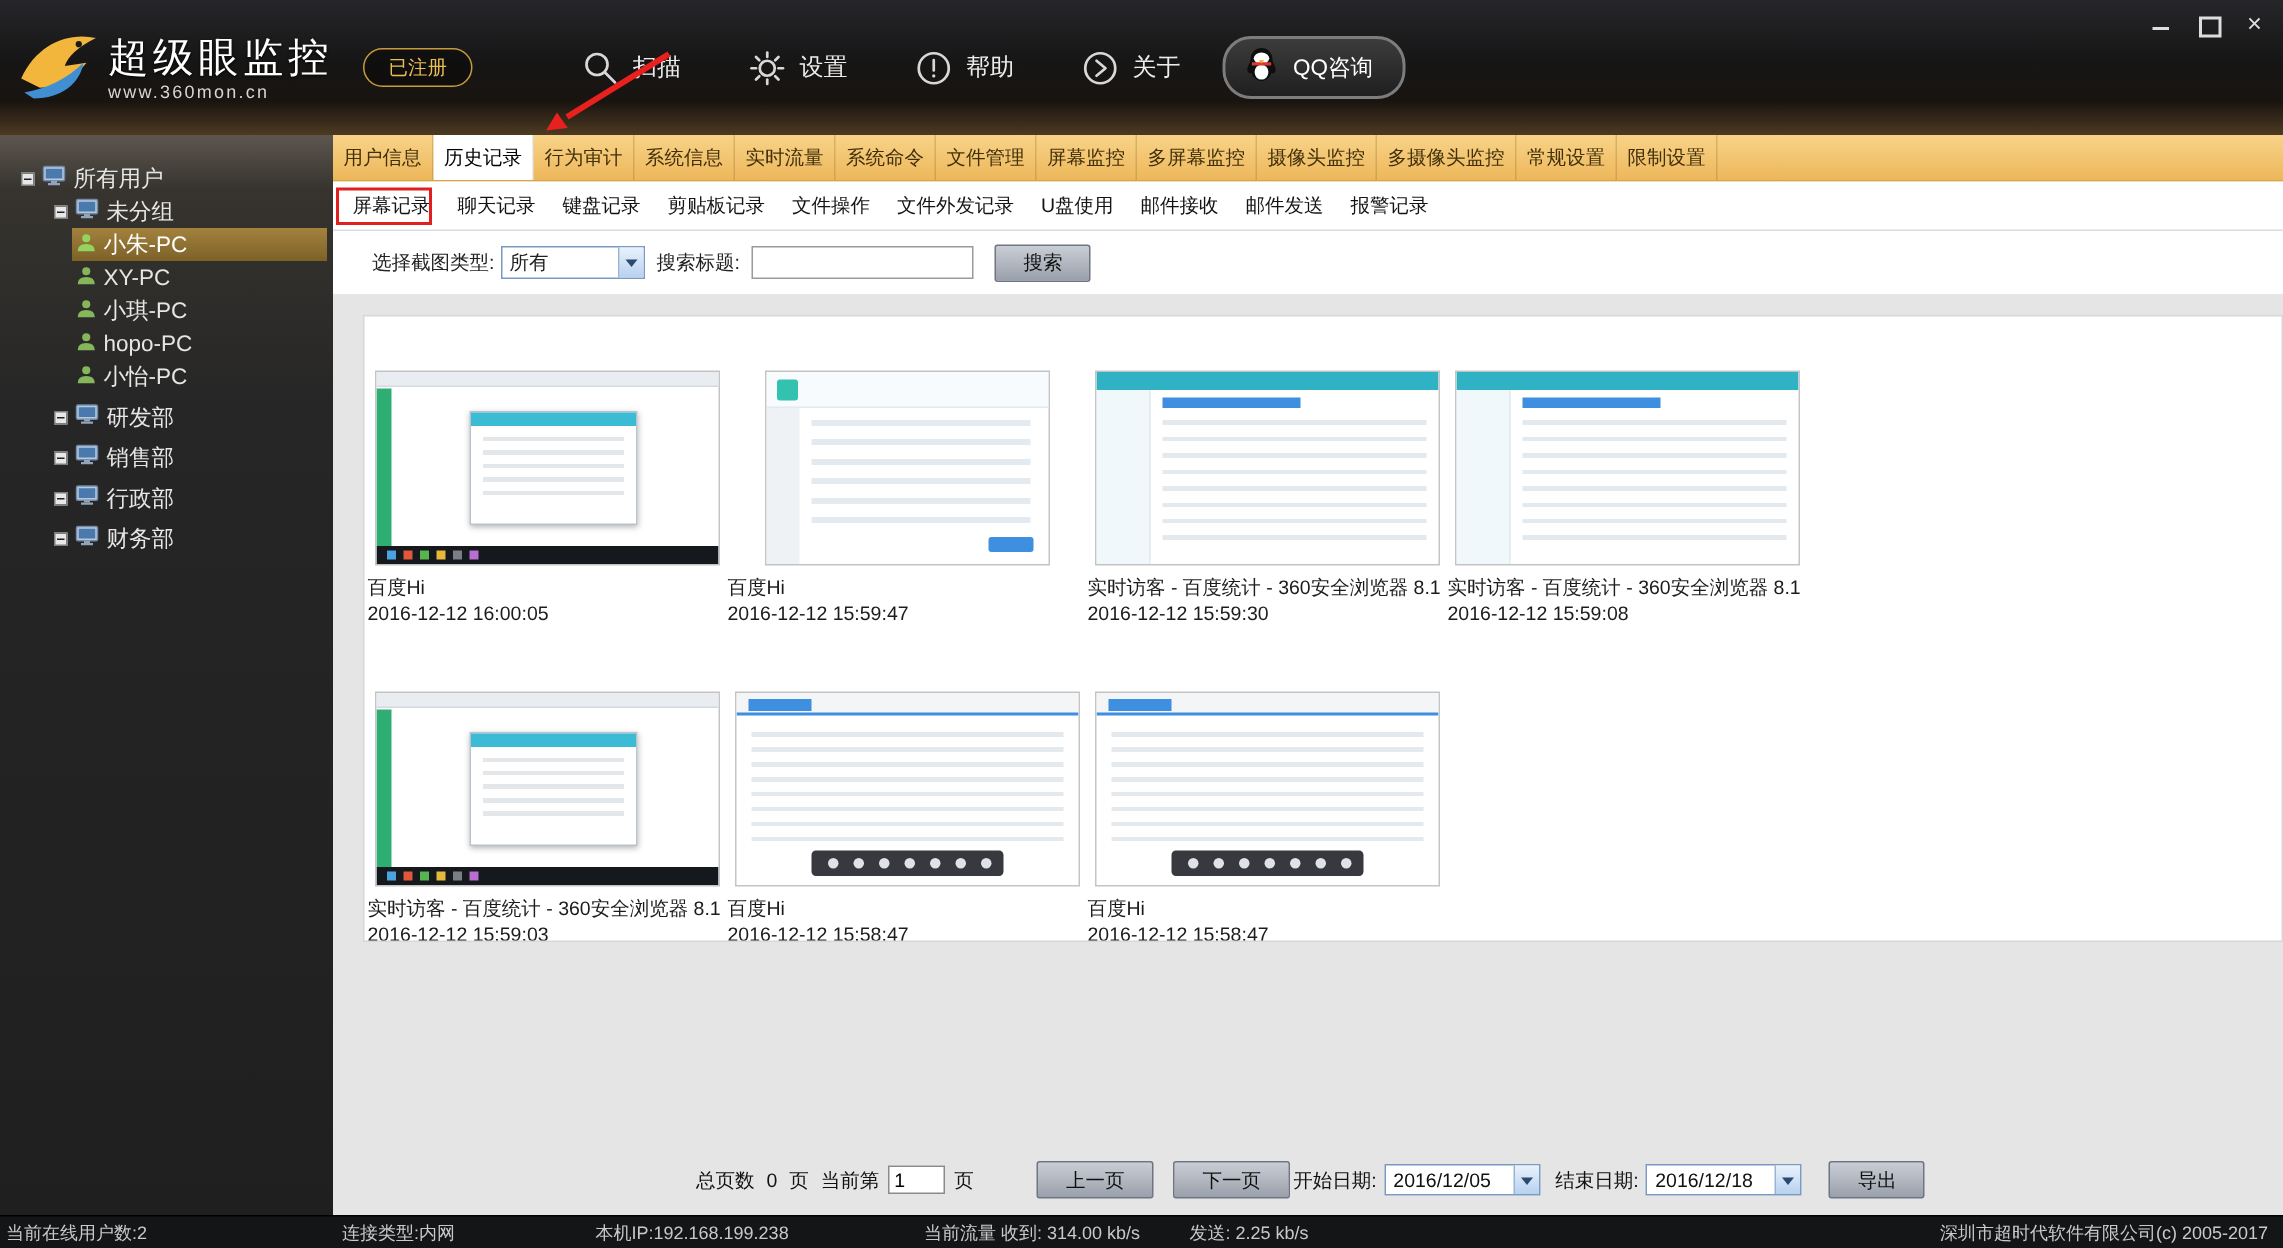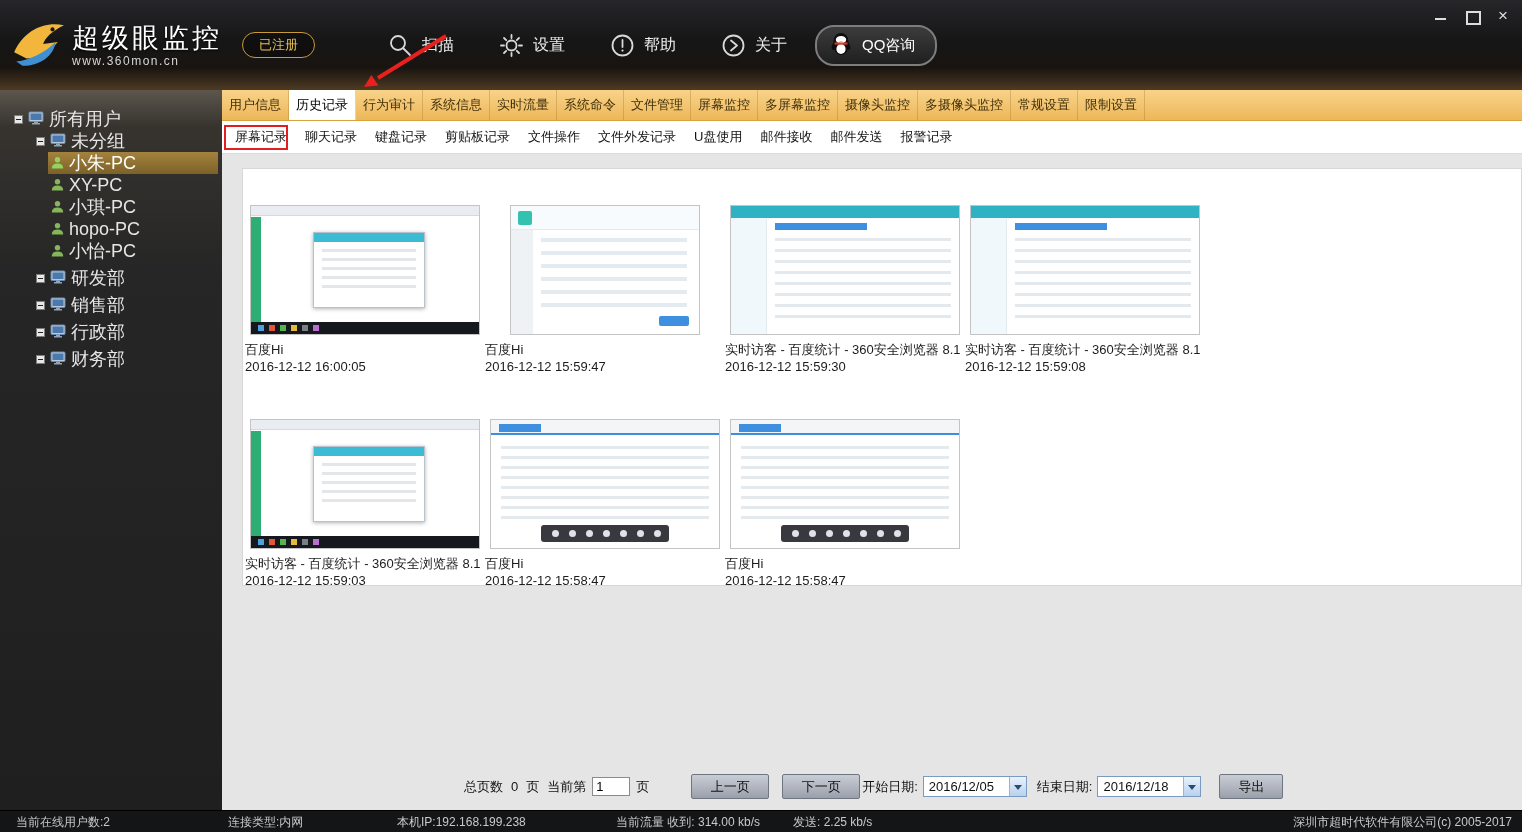--- a/index.html
+++ b/index.html
@@ -20,21 +20,21 @@
   .win{position:absolute;top:8px;right:12px;display:flex;gap:17px;align-items:center;height:16px}
   .w-btn{width:14px;height:14px;position:relative;cursor:pointer}
   .w-min::after{content:"";position:absolute;left:1px;bottom:3px;width:11px;height:2px;background:#ddd}
   .w-max::after{content:"";position:absolute;left:1px;top:2px;width:11px;height:10px;border:2px solid #ddd}
   .w-close{color:#ddd;font-size:17px;line-height:14px;text-align:center}
   .anno-arrow{position:absolute;left:352px;top:30px;width:100px;height:64px;pointer-events:none}
 
   
   .main{display:flex;height:720px}
   .sidebar{width:222px;flex:none;background:linear-gradient(180deg,#5c564e 0%,#37342f 5%,#262626 25%,#1f1f1f 100%);padding-top:18px;color:#e6e6e6}
-  .tree-row{height:22px;display:flex;align-items:center;font-size:18px;gap:5px;cursor:pointer;white-space:nowrap}
+  .tree-row{height:22px;display:flex;align-items:center;font-size:15px;gap:5px;cursor:pointer;white-space:nowrap}
   .ind0{padding-left:14px}
   .ind1{padding-left:36px}
   .pc-row{margin-left:48px;margin-right:4px;padding-left:3px}
   .selected-pc{background:linear-gradient(#a3823d,#7c6128);color:#fff}
   .expander{width:9px;height:9px;background:#e8e8e8;border:1px solid #7d7d7d;position:relative;flex:none}
   .expander::after{content:"";position:absolute;left:1px;right:1px;top:3px;height:1px;background:#222}
   .i-user{color:#86b65a}
   .selected-pc .i-user{color:#93d35f}
   .group-gap{height:5px}
 
@@ -101,21 +101,21 @@
   
   .pagebar{position:absolute;left:242px;bottom:11px;display:flex;align-items:center;font-size:13px;color:#111;white-space:nowrap}
   .pg-t{margin-right:8px}
   .page-input{width:38px;height:19px;border:1px solid #8a8a8a;margin:0 6px;padding:0 3px;font-size:13px;font-family:"Liberation Sans",sans-serif}
   .pg-btn{width:78px;padding:0;text-align:center}
   .date-combo{width:104px;height:21px;margin:0 10px 0 5px}
 
   
   .statusbar{height:22px;background:#141517;position:relative;color:#c9c9c9;font-size:12px;line-height:22px;border-top:1px solid #000}
   .statusbar span{position:absolute;white-space:nowrap}
-  .st-online{left:16px}
+  .st-online{left:4px}
   .st-conn{left:228px}
   .st-ip{left:397px}
   .st-traffic{left:616px}
   .st-sent{left:793px}
   .st-copy{right:10px}
 </style>
 </head>
 <body>
 
 <div class="titlebar">
@@ -359,20 +359,32 @@
       <div class="tab-s">剪贴板记录</div>
       <div class="tab-s">文件操作</div>
       <div class="tab-s">文件外发记录</div>
       <div class="tab-s">U盘使用</div>
       <div class="tab-s">邮件接收</div>
       <div class="tab-s">邮件发送</div>
       <div class="tab-s">报警记录</div>
       <div class="anno-box"></div>
     </div>
 
+    <div class="filter">
+      <span class="f-label">选择截图类型:</span>
+      <div class="combo">
+        <span class="val">所有</span>
+        <span class="dd">
+            <i></i>
+          </span>
+      </div>
+      <span class="f-label" style="margin-left:8px">搜索标题:</span>
+      <input class="search-input" type="text" value="" style="">
+      <button class="btn">搜索</button>
+    </div>
 
     <div class="panel">
       <div class="grid">
 
         <div class="cell">
           <div class="shot" data-variant="desktop">
             <div class="s-top"></div>
             <div class="s-side"></div>
             <div class="s-main"></div>
             <div class="s-bar"></div>

